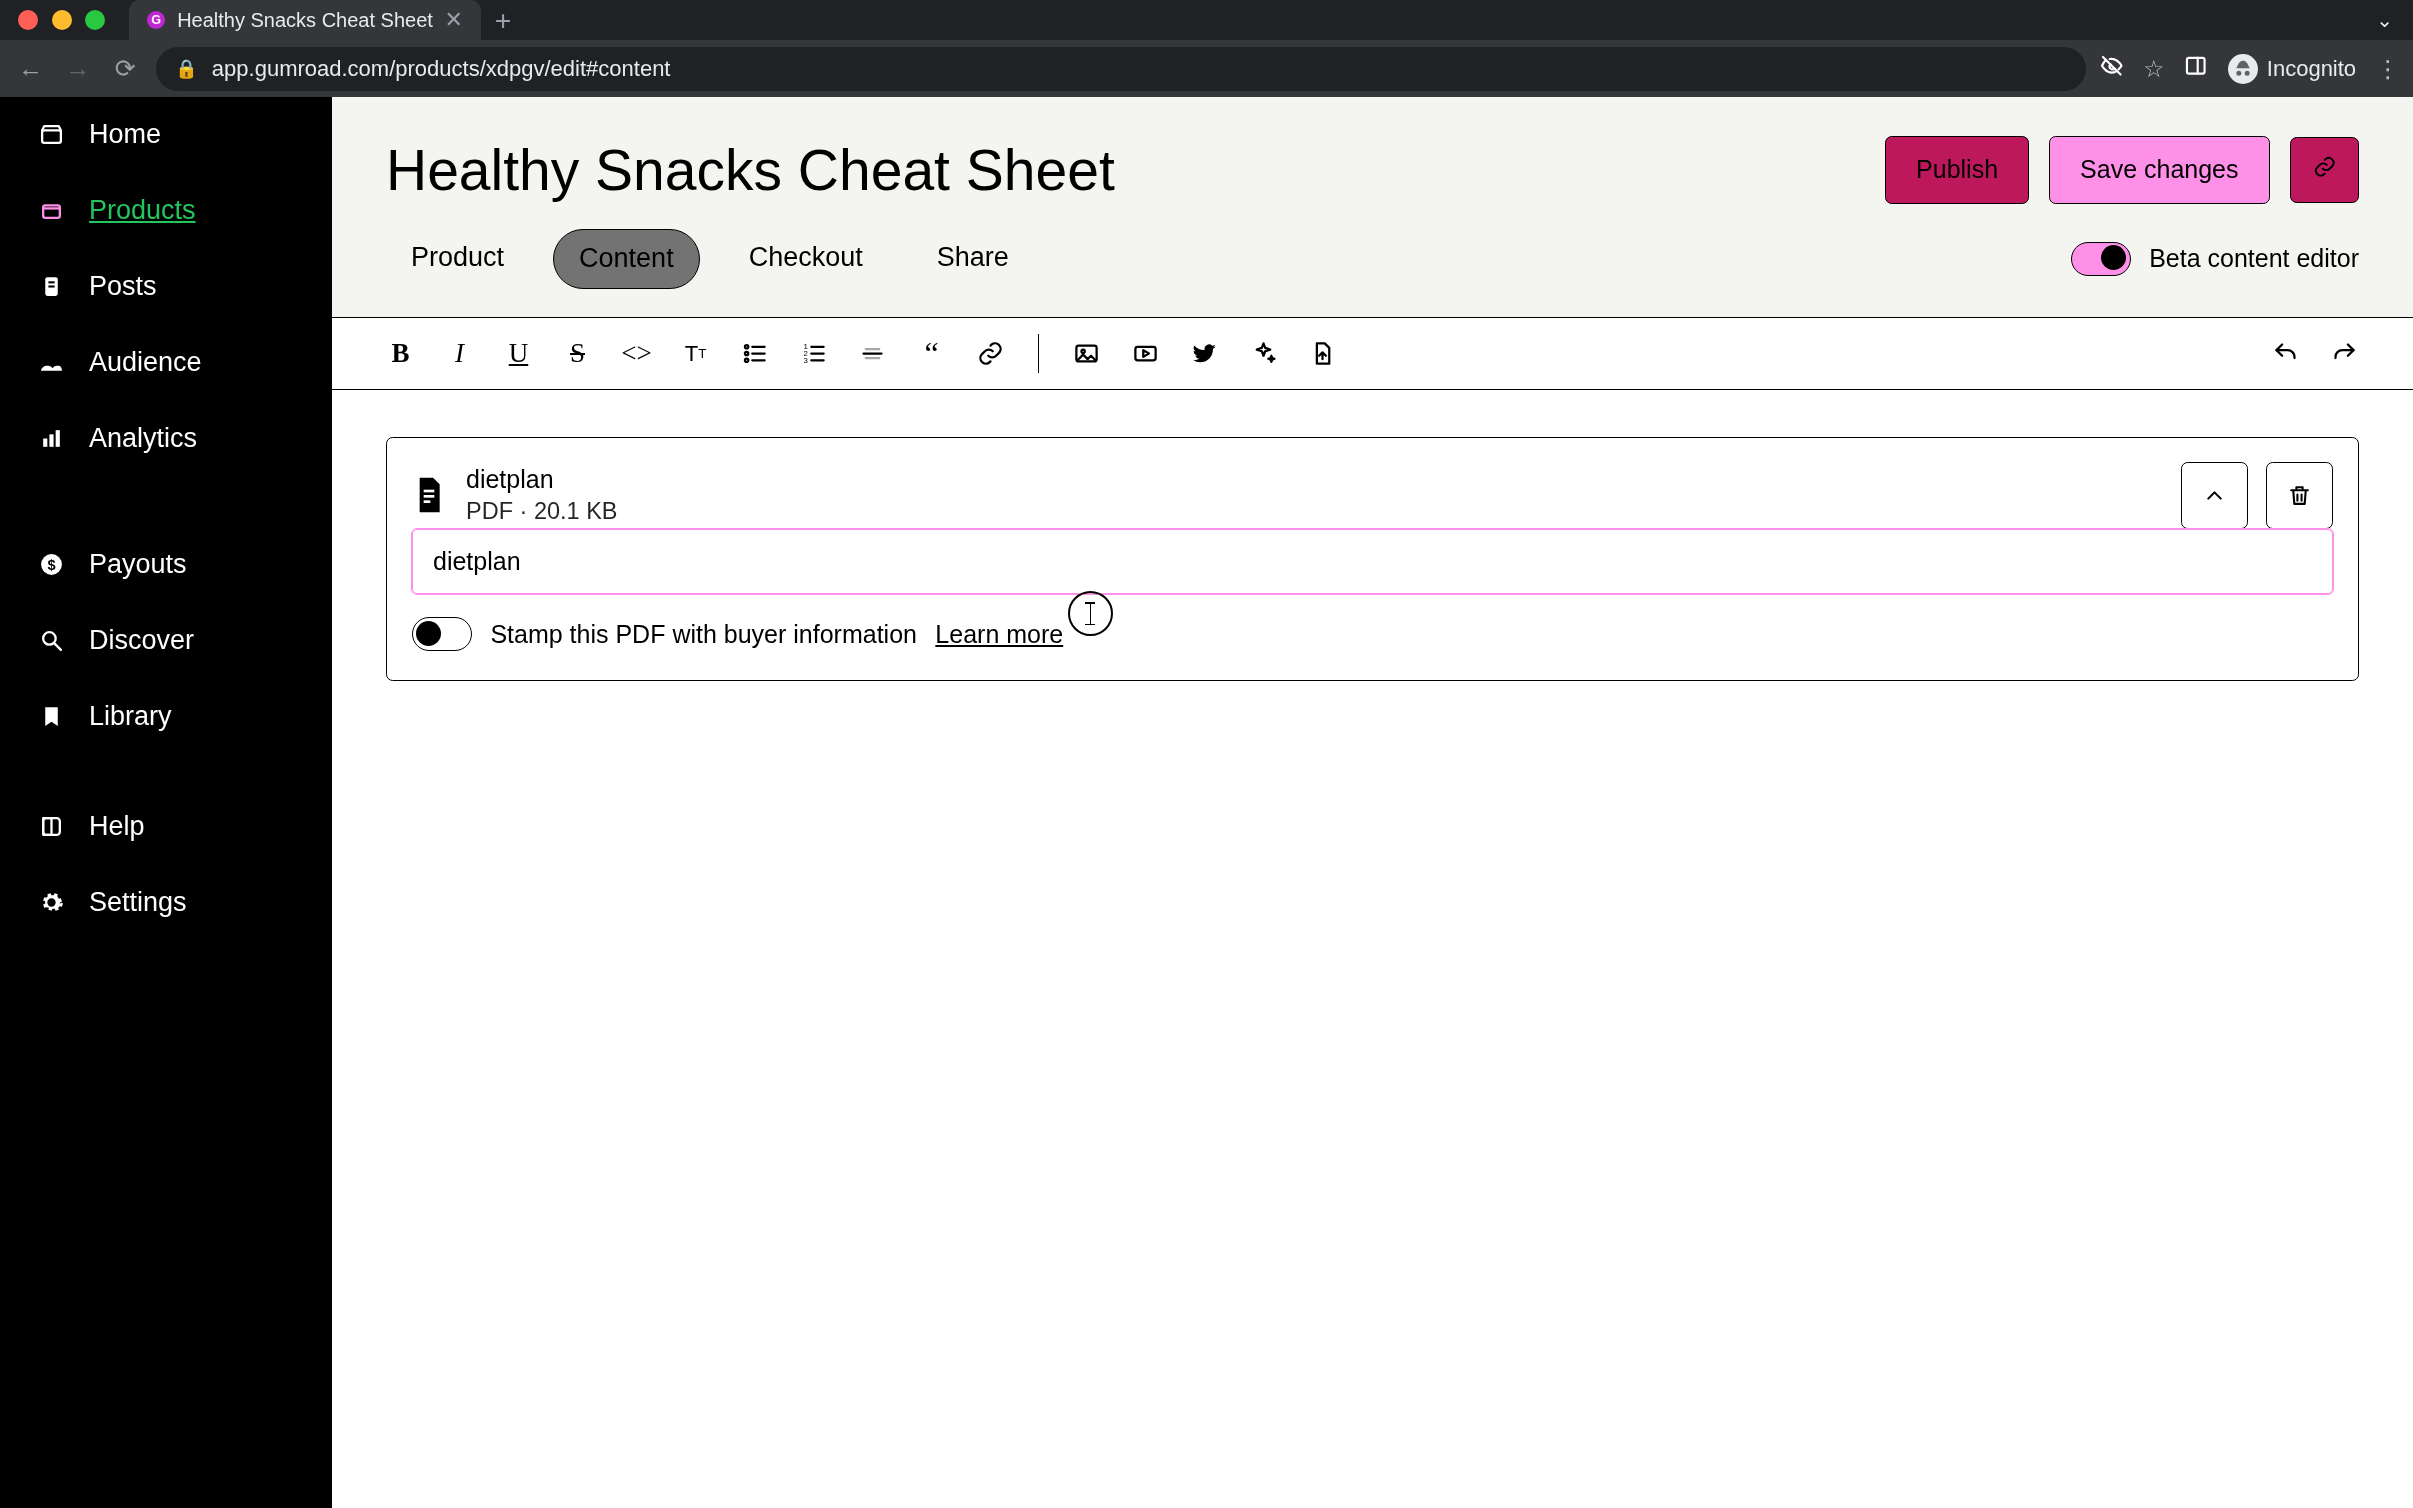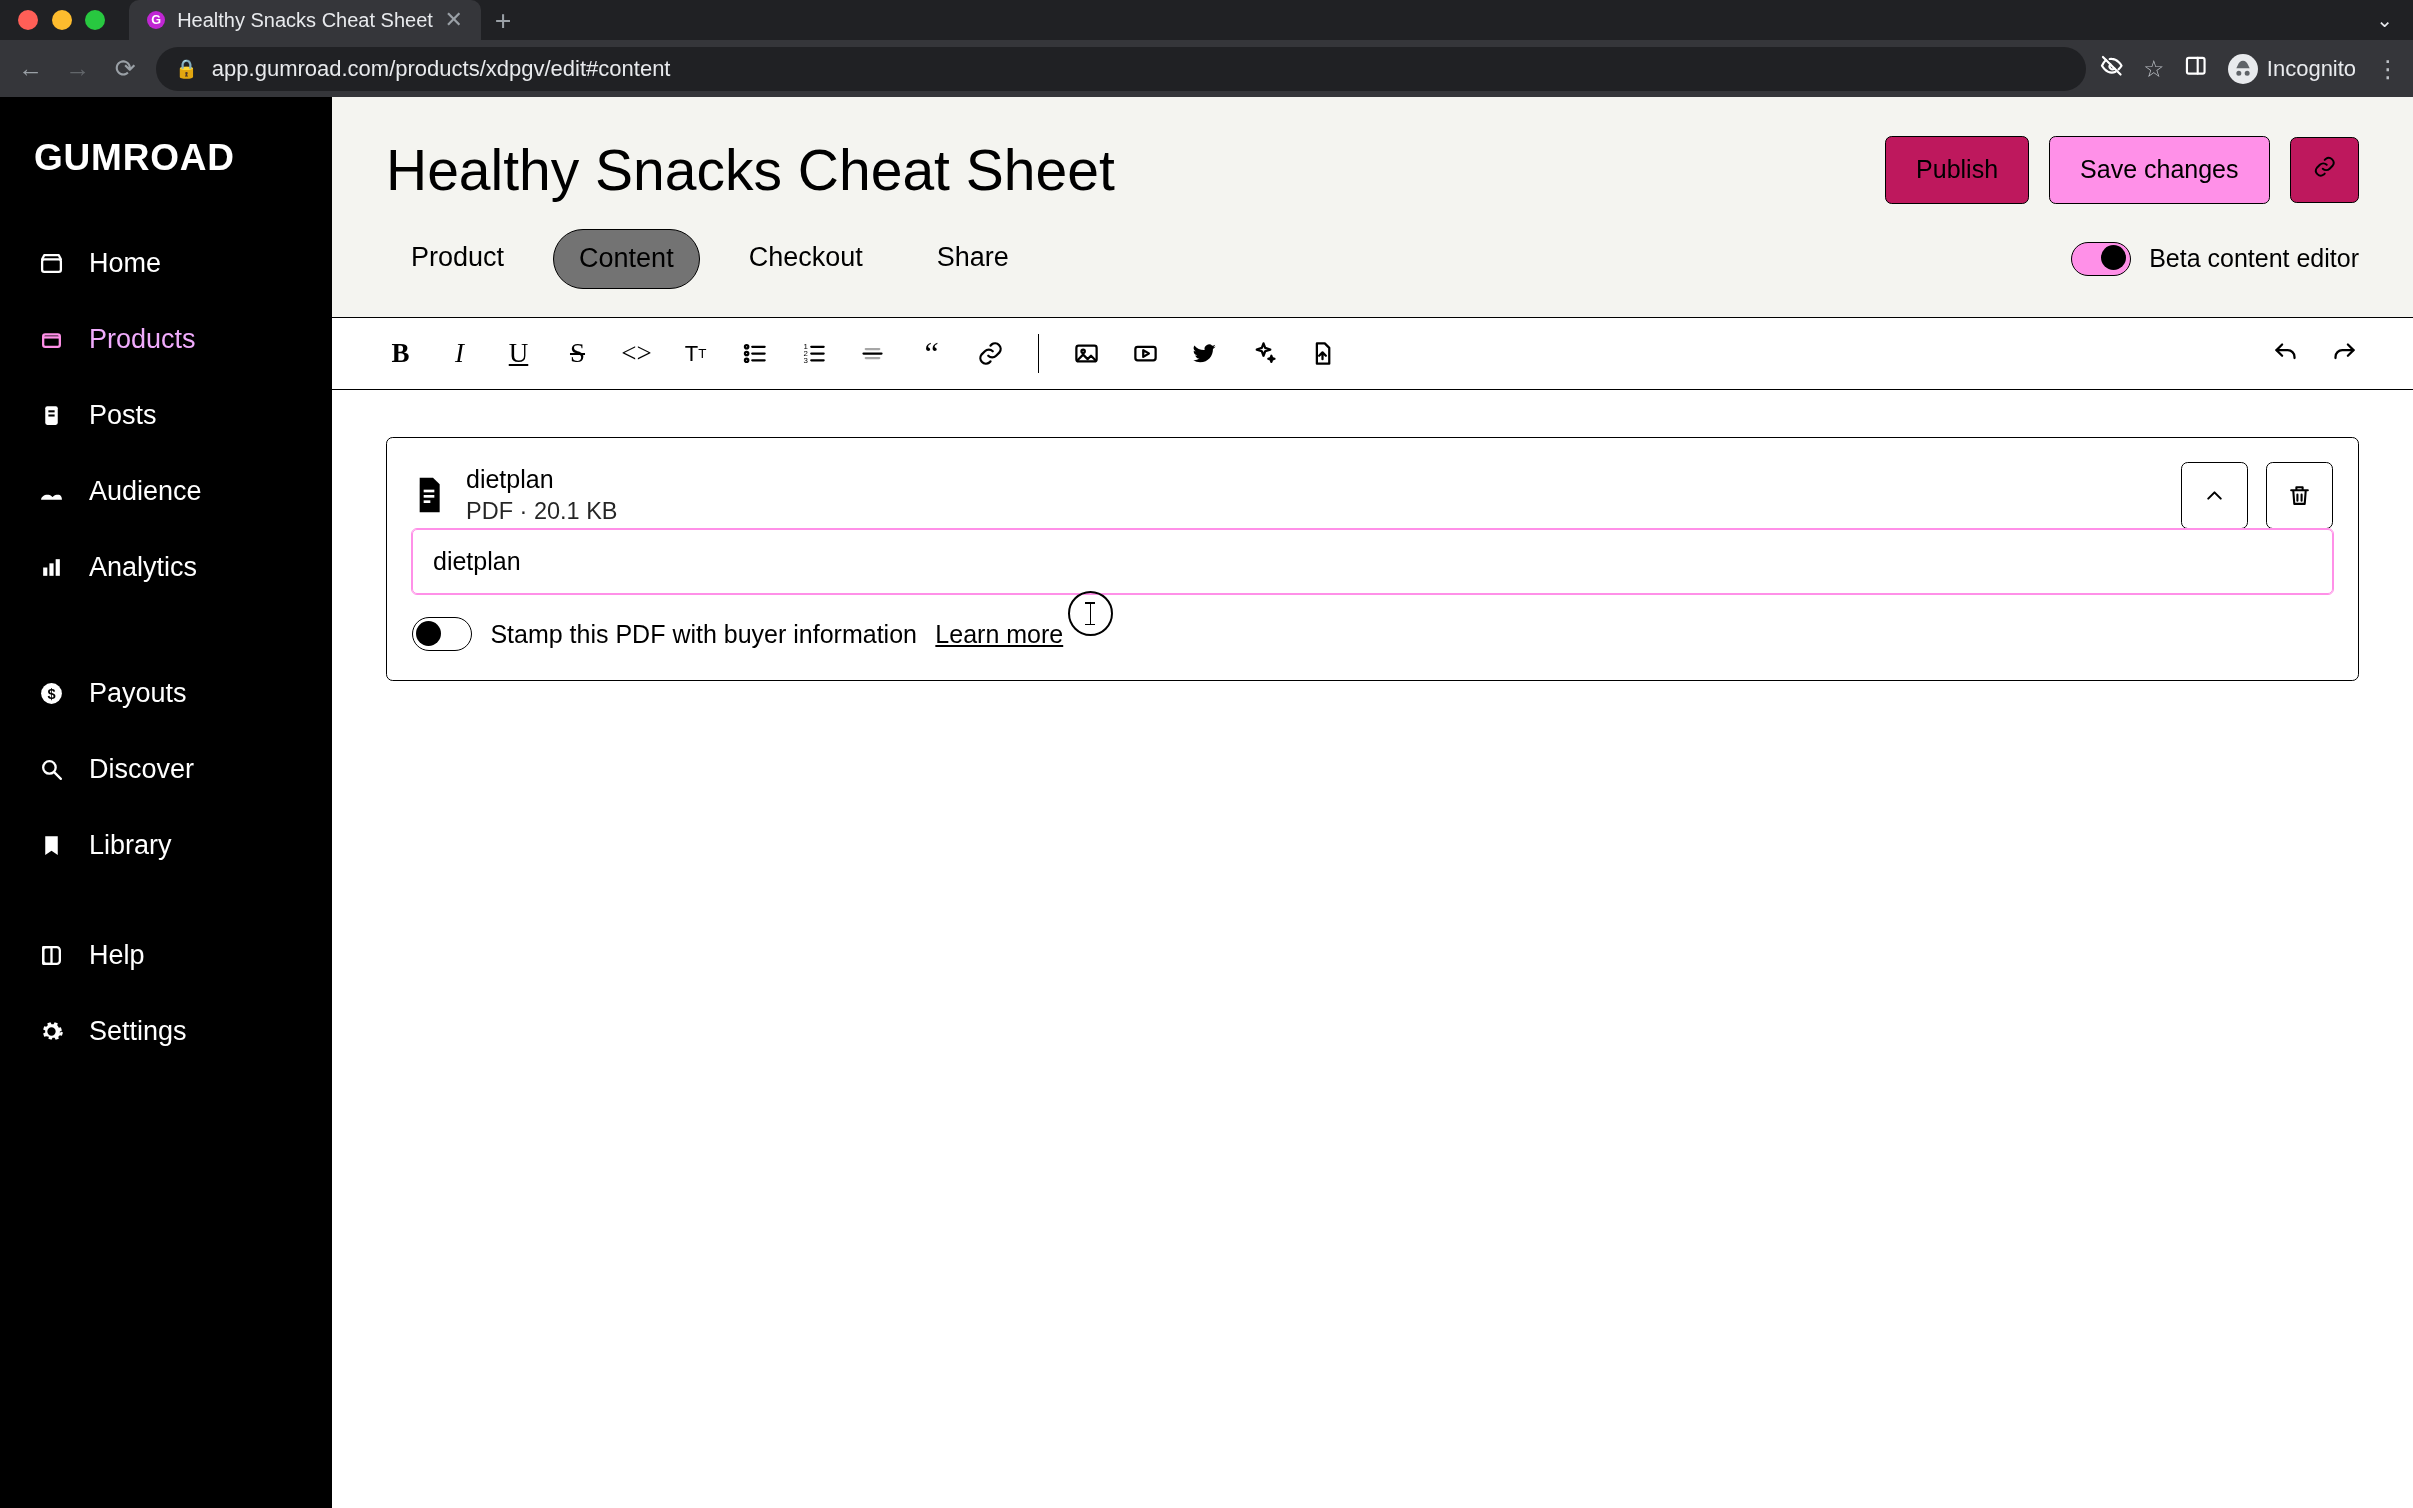--- a/index.html
+++ b/index.html
@@ -29,21 +29,21 @@
 .incognito-avatar{width:30px;height:30px;border-radius:50%;background:#e8eaed;display:flex;align-items:center;justify-content:center;}
 
 
 .app { flex:1; display:flex; background:#000; }
 
 
 .sidebar { width:332px; background:#000; display:flex; flex-direction:column; border-right:0.8px solid #000;}
 .logo { color:#fff; font-weight:700; font-size:37px; letter-spacing:0.8px; padding:40px 34px 47px 34px;}
 .navlist { display:flex; flex-direction:column; }
 .navitem { display:flex; align-items:center; gap:23.5px; color:#fff; padding:22px 37px; font-size:27px; border-bottom:0.8px solid #000;}
-.navitem.active{color:#f0abfc;}
+.navitem.active{color:#22c55e;text-decoration:underline;}
 .navitem .nico{width:28.5px;height:28.5px;display:flex;align-items:center;justify-content:center;}
 .navgap{height:50px;}
 .navgap-sm{height:34px;}
 
 
 .main { flex:1; background:#f4f4f0; display:flex; flex-direction:column; overflow:hidden;}
 .header { padding:39px 54px 25px 54px; display:flex; align-items:center; justify-content:space-between;}
 .title { font-size:57px; font-weight:500; color:#000; }
 .header-actions{display:flex;gap:20px;align-items:center;}
 .btn { border:1.7px solid #000; background:#be185d; color:#000; font-size:25px; padding:18.4px 30px; border-radius:6.7px; cursor:pointer;}
@@ -150,21 +150,20 @@
         </span>
         <span>Incognito</span>
       </div>
       <span class="ico">⋮</span>
     </div>
   </div>
 
   <div class="app">
 
     <aside class="sidebar">
-      <div class="logo">GUMROAD</div>
       <nav class="navlist">
         <div class="navitem">
           <span class="nico">
             <svg class="stroke-white" viewBox="0 0 24 24" width="25" height="25">
                 <rect x="3" y="8" width="18" height="12" rx="2"></rect>
                 <path d="M3 8l2-4h14l2 4"></path>
               </svg>
           </span>
           <span>Home</span>
         </div>

